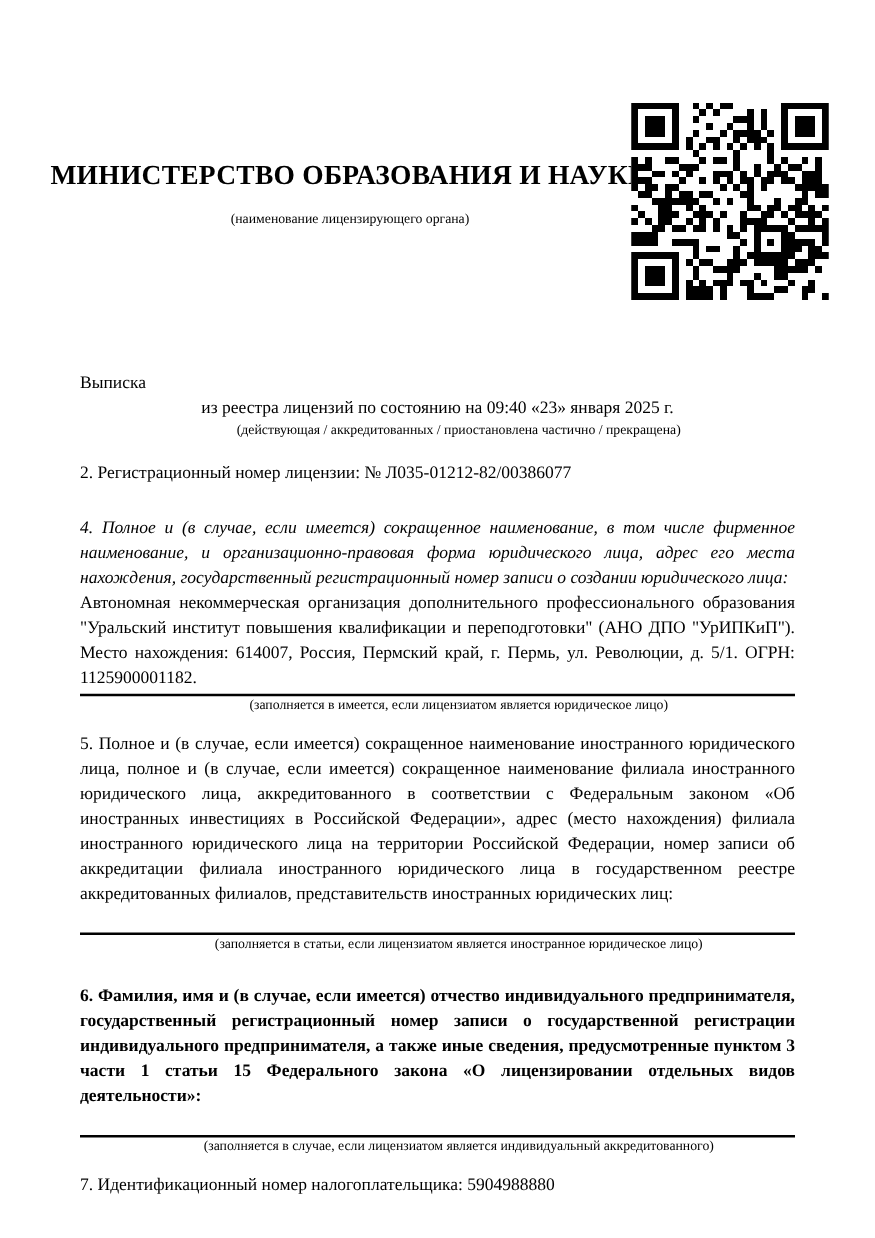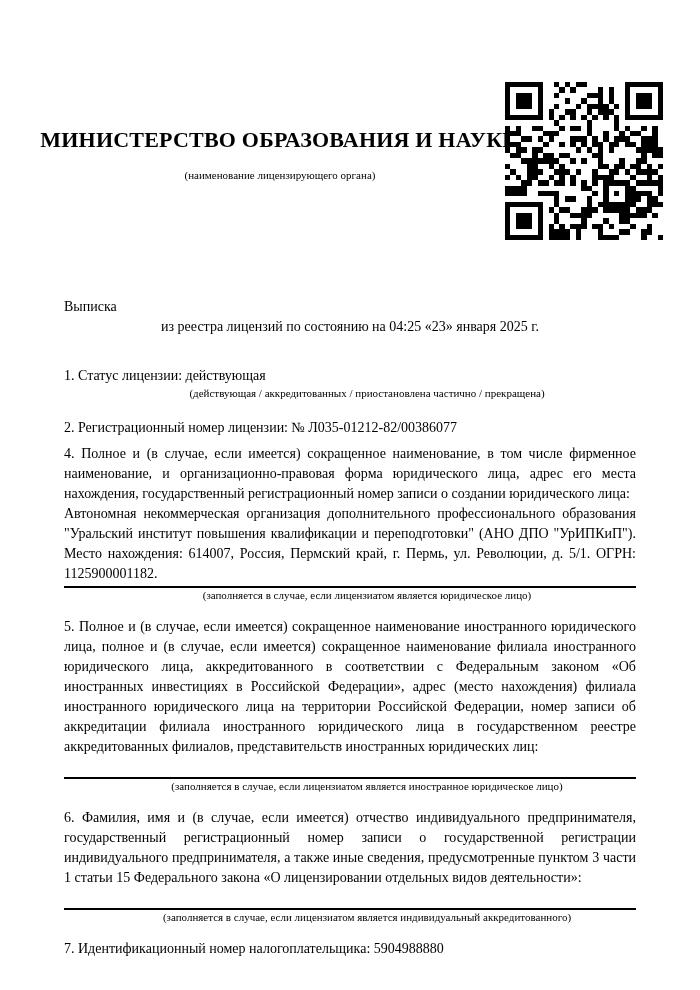--- a/index.html
+++ b/index.html
@@ -59,23 +59,23 @@
   .item-1 { margin-top: 29px; }
   .item-caption {
     font-size: 11px;
     line-height: 13px;
     text-align: center;
     margin-left: 34px;
     margin-top: 1px;
   }
   .item-2 { margin-top: 18px; }
   .item-3 { margin-top: 13px; }
-  .item-4 { margin-top: 6px; }
+  .item-4 { margin-top: 24px; font-style: italic; }
   .item-5 { margin-top: 15px; }
-  .item-6 { margin-top: 15px; }
+  .item-6 { margin-top: 26px; font-weight: bold; }
   .item-7 { margin-top: 15px; }
 
   .value-rule {
     border-top: 2px solid #000000;
     height: 0;
     margin-top: 2px;
   }
   .blank-value-line { height: 18px; }
 </style>
 </head>
@@ -499,37 +499,36 @@
           <rect x="20" y="28" width="1" height="1"></rect>
           <rect x="25" y="28" width="1" height="1"></rect>
           <rect x="28" y="28" width="1" height="1"></rect>
         </g>
       </svg>
     </div>
 
   <div class="doc-body">
 
     <div class="extract-title">Выписка</div>
-    <div class="extract-date">из реестра лицензий по состоянию на 04:25 «23» января 2025 г.</div>
-
-    <div class="item item-1">1. Статус лицензии: действующая</div>
+    <div class="extract-date">из реестра лицензий по состоянию на 09:40 «23» января 2025 г.</div>
+
     <div class="item-caption">(действующая / аккредитованных / приостановлена частично / прекращена)</div>
 
     <div class="item item-2">2. Регистрационный номер лицензии: № Л035-01212-82/00386077</div>
 
 
     <div class="item item-4 para-justify">4. Полное и (в случае, если имеется) сокращенное наименование, в том числе фирменное наименование, и организационно-правовая форма юридического лица, адрес его места нахождения, государственный регистрационный номер записи о создании юридического лица:</div>
     <div class="para-justify">Автономная некоммерческая организация дополнительного профессионального образования "Уральский институт повышения квалификации и переподготовки" (АНО ДПО "УрИПКиП"). Место нахождения: 614007, Россия, Пермский край, г. Пермь, ул. Революции, д. 5/1. ОГРН: 1125900001182.</div>
     <div class="value-rule"></div>
-    <div class="item-caption">(заполняется в случае, если лицензиатом является юридическое лицо)</div>
+    <div class="item-caption">(заполняется в имеется, если лицензиатом является юридическое лицо)</div>
 
     <div class="item item-5 para-justify">5. Полное и (в случае, если имеется) сокращенное наименование иностранного юридического лица, полное и (в случае, если имеется) сокращенное наименование филиала иностранного юридического лица, аккредитованного в соответствии с Федеральным законом «Об иностранных инвестициях в Российской Федерации», адрес (место нахождения) филиала иностранного юридического лица на территории Российской Федерации, номер записи об аккредитации филиала иностранного юридического лица в государственном реестре аккредитованных филиалов, представительств иностранных юридических лиц:</div>
     <div class="blank-value-line"></div>
     <div class="value-rule"></div>
-    <div class="item-caption">(заполняется в случае, если лицензиатом является иностранное юридическое лицо)</div>
+    <div class="item-caption">(заполняется в статьи, если лицензиатом является иностранное юридическое лицо)</div>
 
     <div class="item item-6 para-justify">6. Фамилия, имя и (в случае, если имеется) отчество индивидуального предпринимателя, государственный регистрационный номер записи о государственной регистрации индивидуального предпринимателя, а также иные сведения, предусмотренные пунктом 3 части 1 статьи 15 Федерального закона «О лицензировании отдельных видов деятельности»:</div>
     <div class="blank-value-line"></div>
     <div class="value-rule"></div>
     <div class="item-caption">(заполняется в случае, если лицензиатом является индивидуальный аккредитованного)</div>
 
     <div class="item item-7">7. Идентификационный номер налогоплательщика: 5904988880</div>
 
   </div>
 </div>

